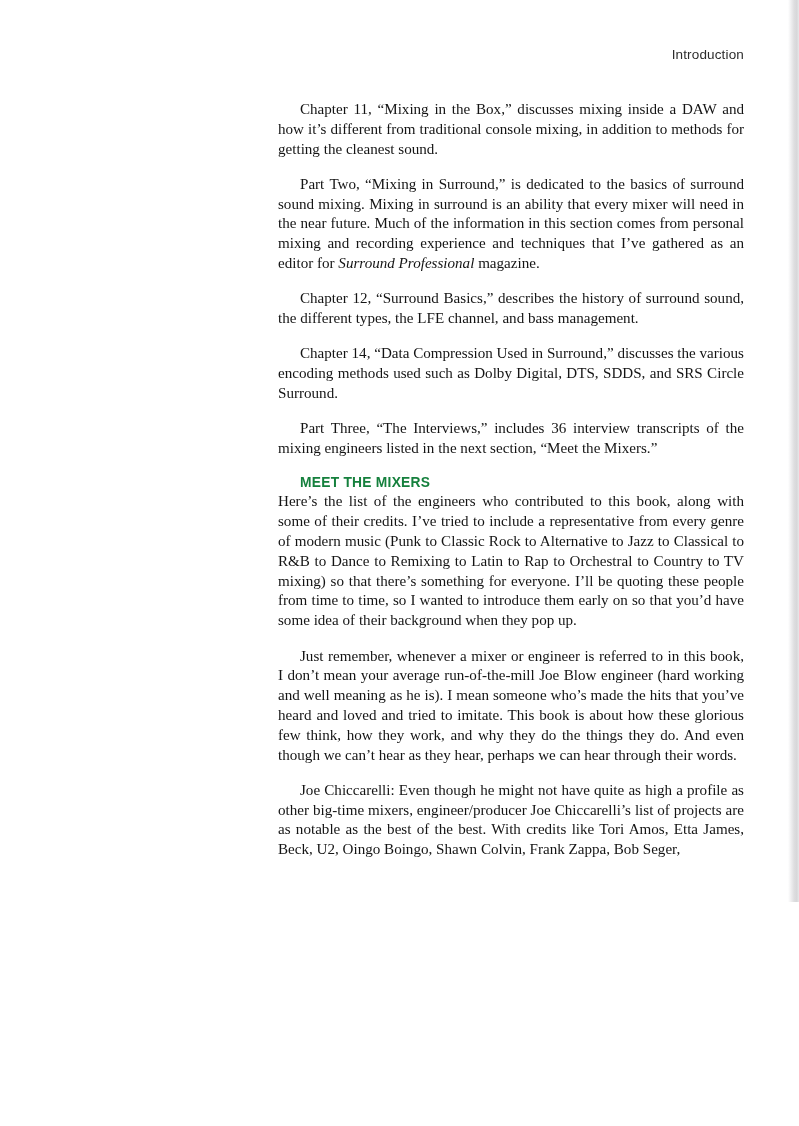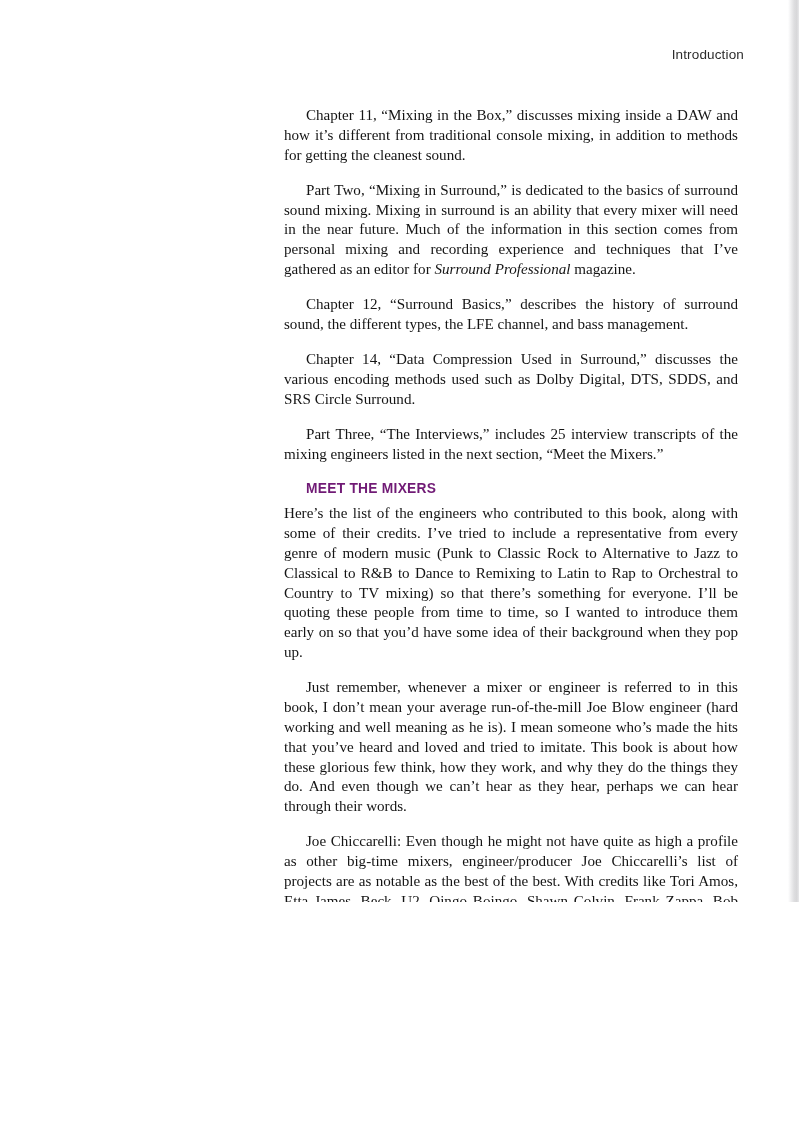--- a/index.html
+++ b/index.html
@@ -57,21 +57,21 @@
     font-family: "Liberation Serif", "DejaVu Serif", serif;
     font-size: 15.1px;
     line-height: 19.8px;
     color: #141414;
     text-align: justify;
     text-justify: inter-word;
     -webkit-font-smoothing: antialiased;
   }
 
   .textblock p {
-    margin: 6px;
+    margin: 0;
     text-indent: 22px;
     hyphens: manual;
   }
 
   
   .textblock p + p {
     margin-top: 15.5px;
   }
 
   
@@ -80,21 +80,21 @@
   }
   .textblock p.tight {
     margin-top: 0;
   }
 
   .section-head {
     font-family: "Liberation Sans", sans-serif;
     font-size: 13.8px;
     font-weight: 700;
     letter-spacing: 0.25px;
-    color: #701a75;
+    color: #15803d;
     margin: 15.5px 0 1px 0;
     text-indent: 0;
     text-align: left;
     line-height: 18px;
   }
 
   em.title-italic {
     font-style: italic;
   }
 
@@ -132,21 +132,21 @@
 
     <p>Chapter 11, “Mixing in the Box,” discusses mixing inside a DAW and how it’s different from traditional console mixing, in addition to methods for getting the cleanest sound.</p>
 
     <p><span>Part Two, “Mixing in Surround,” is dedicated to the basics of surround sound mixing. Mixing in surround is an ability that every mixer will need in the near future. Much of the information in this section comes from personal mixing and recording experience and techniques that I’ve gathered as an editor for </span><em class="title-italic">Surround Professional</em><span> magazine.</span></p>
 
     <p>Chapter 12, “Surround Basics,” describes the history of surround sound, the different types, the LFE channel, and bass management.</p>
 
 
     <p>Chapter 14, “Data Compression Used in Surround,” discusses the various encoding methods used such as Dolby Digital, DTS, SDDS, and SRS Circle Surround.</p>
 
-    <p>Part Three, “The Interviews,” includes 25 interview transcripts of the mixing engineers listed in the next section, “Meet the Mixers.”</p>
+    <p>Part Three, “The Interviews,” includes 36 interview transcripts of the mixing engineers listed in the next section, “Meet the Mixers.”</p>
 
     <p class="section-head">MEET THE MIXERS</p>
 
     <p class="no-indent tight">Here’s the list of the engineers who contributed to this book, along with some of their credits. I’ve tried to include a representative from every genre of modern music (Punk to Classic Rock to Alternative to Jazz to Classical to R&amp;B to Dance to Remixing to Latin to Rap to Orchestral to Country to TV mixing) so that there’s something for everyone. I’ll be quoting these people from time to time, so I wanted to introduce them early on so that you’d have some idea of their background when they pop up.</p>
 
     <p>Just remember, whenever a mixer or engineer is referred to in this book, I don’t mean your average run-of-the-mill Joe Blow engineer (hard working and well meaning as he is). I mean someone who’s made the hits that you’ve heard and loved and tried to imitate. This book is about how these glorious few think, how they work, and why they do the things they do. And even though we can’t hear as they hear, perhaps we can hear through their words.</p>
 
     <p><strong class="run-in-name">Joe Chiccarelli:</strong><span> Even though he might not have quite as high a profile as other big-time mixers, engineer/producer Joe Chiccarelli’s list of projects are as notable as the best of the best. With credits like Tori Amos, Etta James, Beck, U2, Oingo Boingo, Shawn Colvin, Frank Zappa, Bob Seger,</span></p>
 
   </div>

